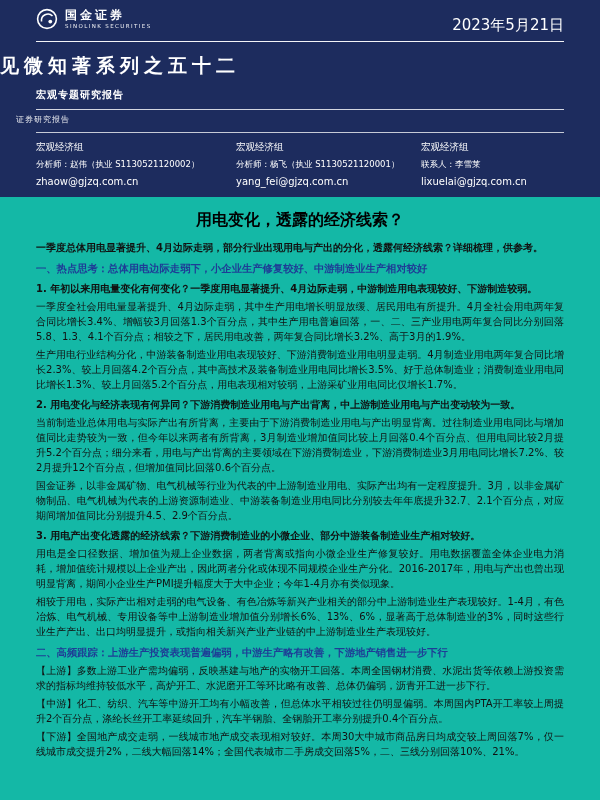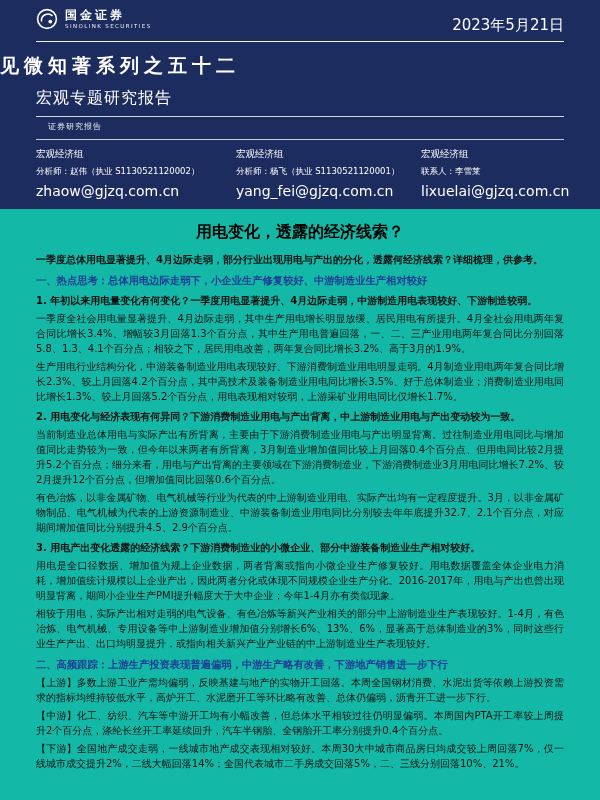--- a/index.html
+++ b/index.html
@@ -19,27 +19,27 @@
   .hdr-top{display:flex;justify-content:space-between;align-items:flex-start;padding:8px 36px 5px}
   .brand{display:flex;align-items:center;gap:7px}
   .logo{display:inline-flex}
   .brand-text{display:flex;flex-direction:column;line-height:1}
   .brand-cn{font-size:12px;font-weight:bold;letter-spacing:3px}
   .brand-en{font-size:5.5px;letter-spacing:1.4px;margin-top:3px;opacity:.95}
   .date{font-size:15px;margin-top:8px}
   .hr{border-top:1px solid rgba(255,255,255,.95);margin:1px 36px 0}
   .hr-thin{border-top-width:1px;opacity:.85}
   .series-title{text-align:left;font-size:19px;font-weight:bold;letter-spacing:5px;padding:11px 0 9px}
-  .report-type{font-size:16px;font-weight:normal;padding:0 36px 6px;letter-spacing:1px}
-  .report-tag{font-size:8px;padding:4px 48px 7px;opacity:.9;letter-spacing:1px}
+  .report-type{font-size:10px;font-weight:bold;padding:0 36px 6px;letter-spacing:1px}
+  .report-tag{font-size:8px;padding:4px 16px 7px;opacity:.9;letter-spacing:1px}
   .analysts{display:grid;grid-template-columns:200px 185px auto;margin:0 36px;padding:8px 0 4px;border-top:1px solid rgba(255,255,255,.75)}
   .analyst{display:flex;flex-direction:column}
   .a-group{font-size:9.5px;font-weight:normal;margin-bottom:5px}
   .a-role{font-size:8.5px;margin-bottom:5px}
-  .a-email{font-size:14px;color:#fff;text-decoration:none}
+  .a-email{font-size:10px;color:#fff;text-decoration:none}
 
   
   .body{padding:10px 36px 1px;flex:1;overflow:hidden}
   .article-title{font-size:16px;font-weight:bold;text-align:center;margin:3px 0 9px;color:#000}
   .abstract{font-size:10px;font-weight:bold;line-height:15px;text-align:justify;margin-bottom:5px}
   .sec-heading{color:var(--heading-blue);font-weight:bold;font-size:10.3px;line-height:15px;margin:6px 0 3px;text-align:justify}
   .subhead{font-weight:bold;font-size:10px;line-height:15px;margin:5px 0 2px;text-align:justify}
   .para{font-size:10px;line-height:15px;text-align:justify;margin:3px 0}
   .para .lead,.para .bracket{font-weight:normal}
 </style>
@@ -93,21 +93,21 @@
   <main class="body">
     <h1 class="article-title">用电变化，透露的经济线索？</h1>
     <p class="abstract">一季度总体用电显著提升、4月边际走弱，部分行业出现用电与产出的分化，透露何经济线索？详细梳理，供参考。</p>
     <div class="content">
         <div class="sec-heading">一、热点思考：总体用电边际走弱下，小企业生产修复较好、中游制造业生产相对较好</div>
         <p class="subhead">1. 年初以来用电量变化有何变化？一季度用电显著提升、4月边际走弱，中游制造用电表现较好、下游制造较弱。</p>
         <p class="para"><span class="lead">一季度全社会用电量显著提升、4月边际走弱，其中生产用电增长明显放缓、居民用电有所提升。</span>4月全社会用电两年复合同比增长3.4%、增幅较3月回落1.3个百分点，其中生产用电普遍回落，一、二、三产业用电两年复合同比分别回落5.8、1.3、4.1个百分点；相较之下，居民用电改善，两年复合同比增长3.2%、高于3月的1.9%。</p>
         <p class="para"><span class="lead">生产用电行业结构分化，中游装备制造业用电表现较好、下游消费制造业用电明显走弱。</span>4月制造业用电两年复合同比增长2.3%、较上月回落4.2个百分点，其中高技术及装备制造业用电同比增长3.5%、好于总体制造业；消费制造业用电同比增长1.3%、较上月回落5.2个百分点，用电表现相对较弱，上游采矿业用电同比仅增长1.7%。</p>
         <p class="subhead">2. 用电变化与经济表现有何异同？下游消费制造业用电与产出背离，中上游制造业用电与产出变动较为一致。</p>
         <p class="para"><span class="lead">当前制造业总体用电与实际产出有所背离，主要由于下游消费制造业用电与产出明显背离。</span>过往制造业用电同比与增加值同比走势较为一致，但今年以来两者有所背离，3月制造业增加值同比较上月回落0.4个百分点、但用电同比较2月提升5.2个百分点；细分来看，用电与产出背离的主要领域在下游消费制造业，下游消费制造业3月用电同比增长7.2%、较2月提升12个百分点，但增加值同比回落0.6个百分点。</p>
-        <p class="para"><span class="lead">有色冶炼，以非金属矿物、电气机械等行业为代表的中上游制造业用电、实际产出均有一定程度提升。</span>3月，以非金属矿物制品、电气机械为代表的上游资源制造业、中游装备制造业用电同比分别较去年年底提升32.7、2.1个百分点，对应期间增加值同比分别提升4.5、2.9个百分点。</p>
+        <p class="para"><span class="lead">国金证券，以非金属矿物、电气机械等行业为代表的中上游制造业用电、实际产出均有一定程度提升。</span>3月，以非金属矿物制品、电气机械为代表的上游资源制造业、中游装备制造业用电同比分别较去年年底提升32.7、2.1个百分点，对应期间增加值同比分别提升4.5、2.9个百分点。</p>
         <p class="subhead">3. 用电产出变化透露的经济线索？下游消费制造业的小微企业、部分中游装备制造业生产相对较好。</p>
         <p class="para"><span class="lead">用电是全口径数据、增加值为规上企业数据，两者背离或指向小微企业生产修复较好。</span>用电数据覆盖全体企业电力消耗，增加值统计规模以上企业产出，因此两者分化或体现不同规模企业生产分化。2016-2017年，用电与产出也曾出现明显背离，期间小企业生产PMI提升幅度大于大中企业；今年1-4月亦有类似现象。</p>
         <p class="para"><span class="lead">相较于用电，实际产出相对走弱的电气设备、有色冶炼等新兴产业相关的部分中上游制造业生产表现较好。</span>1-4月，有色冶炼、电气机械、专用设备等中上游制造业增加值分别增长6%、13%、6%，显著高于总体制造业的3%，同时这些行业生产产出、出口均明显提升，或指向相关新兴产业产业链的中上游制造业生产表现较好。</p>
         <div class="sec-heading">二、高频跟踪：上游生产投资表现普遍偏弱，中游生产略有改善，下游地产销售进一步下行</div>
         <p class="para"><span class="bracket">【上游】</span><span class="lead">多数上游工业产需均偏弱，反映基建与地产的实物开工回落。</span>本周全国钢材消费、水泥出货等依赖上游投资需求的指标均维持较低水平，高炉开工、水泥磨开工等环比略有改善、总体仍偏弱，沥青开工进一步下行。</p>
         <p class="para"><span class="bracket">【中游】</span><span class="lead">化工、纺织、汽车等中游开工均有小幅改善，但总体水平相较过往仍明显偏弱。</span>本周国内PTA开工率较上周提升2个百分点，涤纶长丝开工率延续回升，汽车半钢胎、全钢胎开工率分别提升0.4个百分点。</p>
         <p class="para"><span class="bracket">【下游】</span><span class="lead">全国地产成交走弱，一线城市地产成交表现相对较好。</span>本周30大中城市商品房日均成交较上周回落7%，仅一线城市成交提升2%，二线大幅回落14%；全国代表城市二手房成交回落5%，二、三线分别回落10%、21%。</p>
       </div>
   </main>
 

